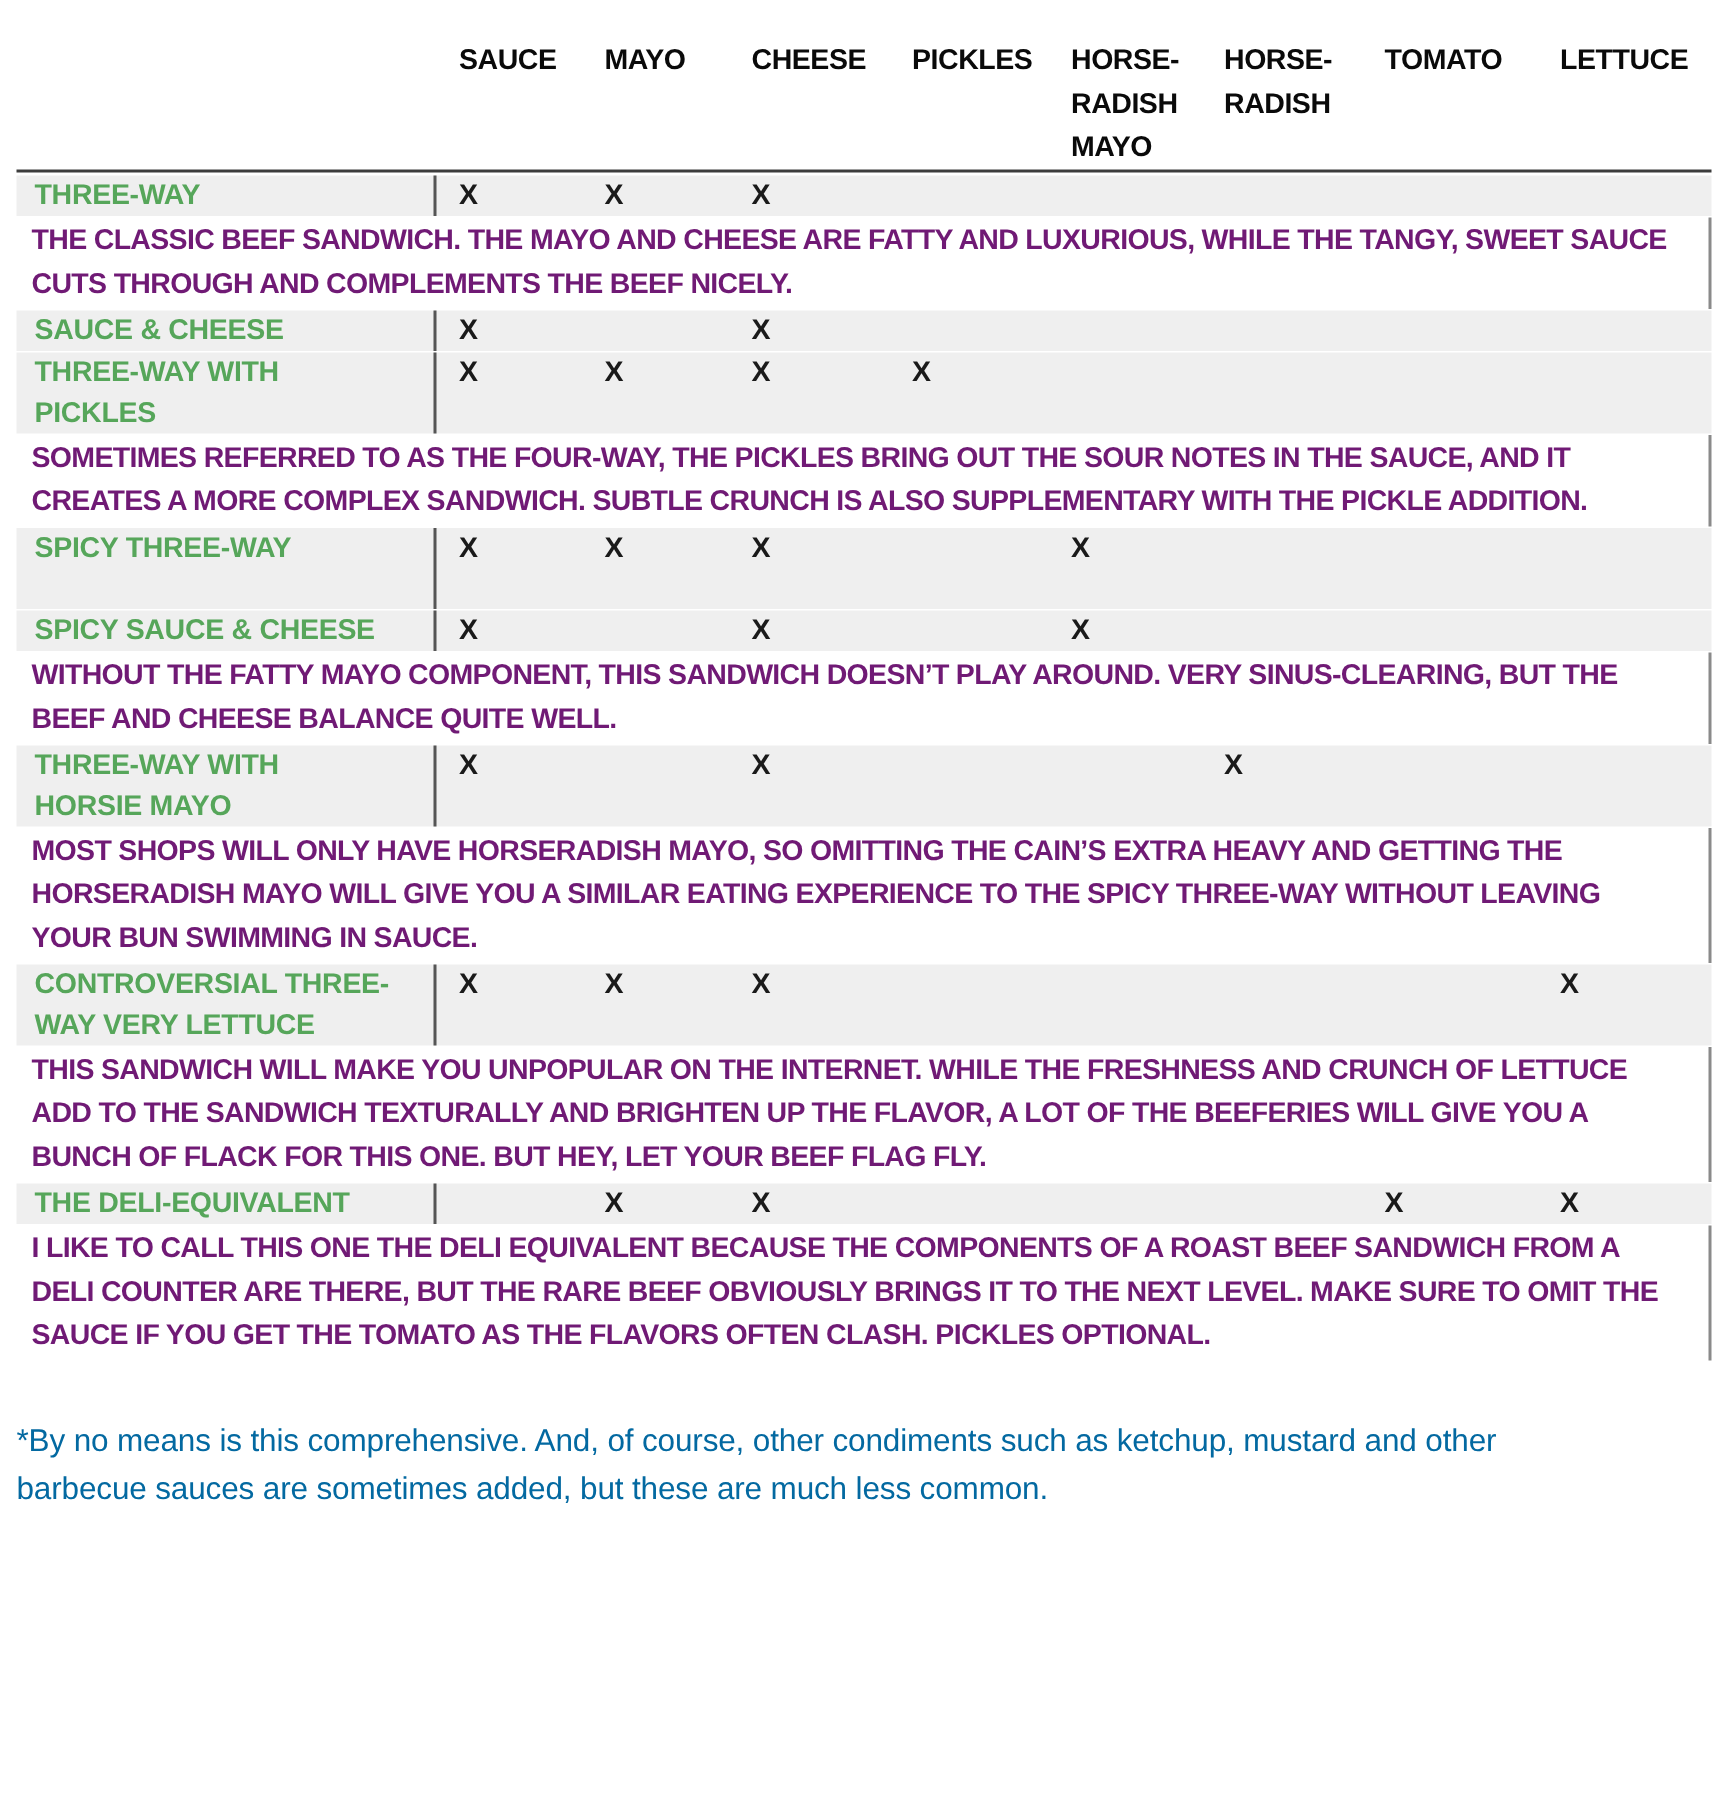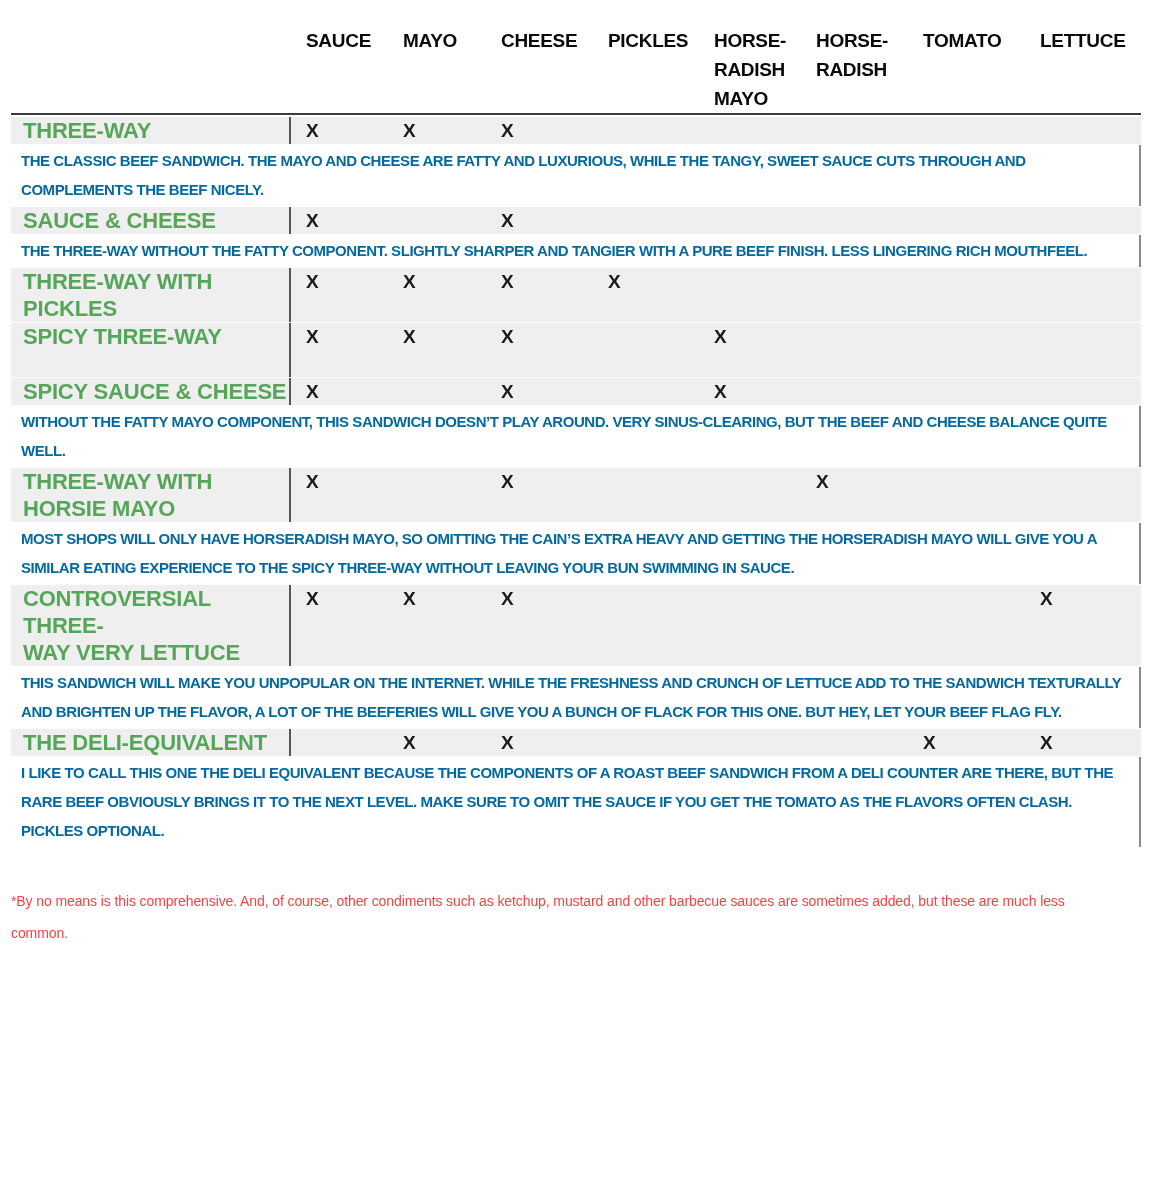--- a/index.html
+++ b/index.html
@@ -28,38 +28,38 @@
     color:var(--ink);padding-left:15px;overflow-wrap:break-word;
   }
   .header .name{padding-left:0;}
   
   .table-body{border-top:2px solid var(--topline);width:1130px;padding-top:1px;}
   .band{
     background:var(--band-bg);
     margin:1px 0;
   }
   .band .name{
-    color:var(--green);font-weight:700;font-size:22px;line-height:27px;
+    color:var(--green);font-weight:700;font-size:19px;line-height:27px;
     padding-left:12px;white-space:pre-line;letter-spacing:-0.2px;
     border-right:2px solid var(--divider);
   }
   .band .mark{
     font-weight:700;font-size:19px;line-height:27px;color:#1a1a1a;
     padding-left:15px;
   }
   .band.tall{min-height:54px;}
   .desc{
     width:1130px;margin:1px 0;
-    font-weight:700;font-size:15px;line-height:29px;letter-spacing:-0.45px;
-    color:#0369a1;padding:1px 16px 2px 10px;
+    font-weight:700;font-size:19px;line-height:29px;letter-spacing:-0.45px;
+    color:#701a75;padding:1px 16px 2px 10px;
     border-right:2px solid var(--rightline);
   }
   .footnote{
     margin:38px 0 4px 0;max-width:1075px;
-    font-weight:400;font-size:14px;line-height:32px;color:#ef4444;
+    font-weight:400;font-size:21px;line-height:32px;color:#0369a1;
     letter-spacing:-0.1px;
   }
 </style>
 </head>
 <body>
 
 <div class="page">
 
   <div class="grid header">
     <div class="cell name"></div>
@@ -92,34 +92,34 @@
       <div class="cell name">SAUCE &amp; CHEESE</div>
       <div class="cell mark">X</div>
       <div class="cell mark"></div>
       <div class="cell mark">X</div>
       <div class="cell mark"></div>
       <div class="cell mark"></div>
       <div class="cell mark"></div>
       <div class="cell mark"></div>
       <div class="cell mark"></div>
     </div>
-    <div class="desc">THE THREE-WAY WITHOUT THE FATTY COMPONENT. SLIGHTLY SHARPER AND TANGIER WITH A PURE BEEF FINISH. LESS LINGERING RICH MOUTHFEEL.</div>
 
     <div class="grid band">
       <div class="cell name">THREE-WAY WITH
 PICKLES</div>
       <div class="cell mark">X</div>
       <div class="cell mark">X</div>
       <div class="cell mark">X</div>
       <div class="cell mark">X</div>
       <div class="cell mark"></div>
       <div class="cell mark"></div>
       <div class="cell mark"></div>
       <div class="cell mark"></div>
     </div>
+    <div class="desc">SOMETIMES REFERRED TO AS THE FOUR-WAY, THE PICKLES BRING OUT THE SOUR NOTES IN THE SAUCE, AND IT CREATES A MORE COMPLEX SANDWICH. SUBTLE CRUNCH IS ALSO SUPPLEMENTARY WITH THE PICKLE ADDITION.</div>
 
     <div class="grid band tall">
       <div class="cell name">SPICY THREE-WAY</div>
       <div class="cell mark">X</div>
       <div class="cell mark">X</div>
       <div class="cell mark">X</div>
       <div class="cell mark"></div>
       <div class="cell mark">X</div>
       <div class="cell mark"></div>
       <div class="cell mark"></div>

